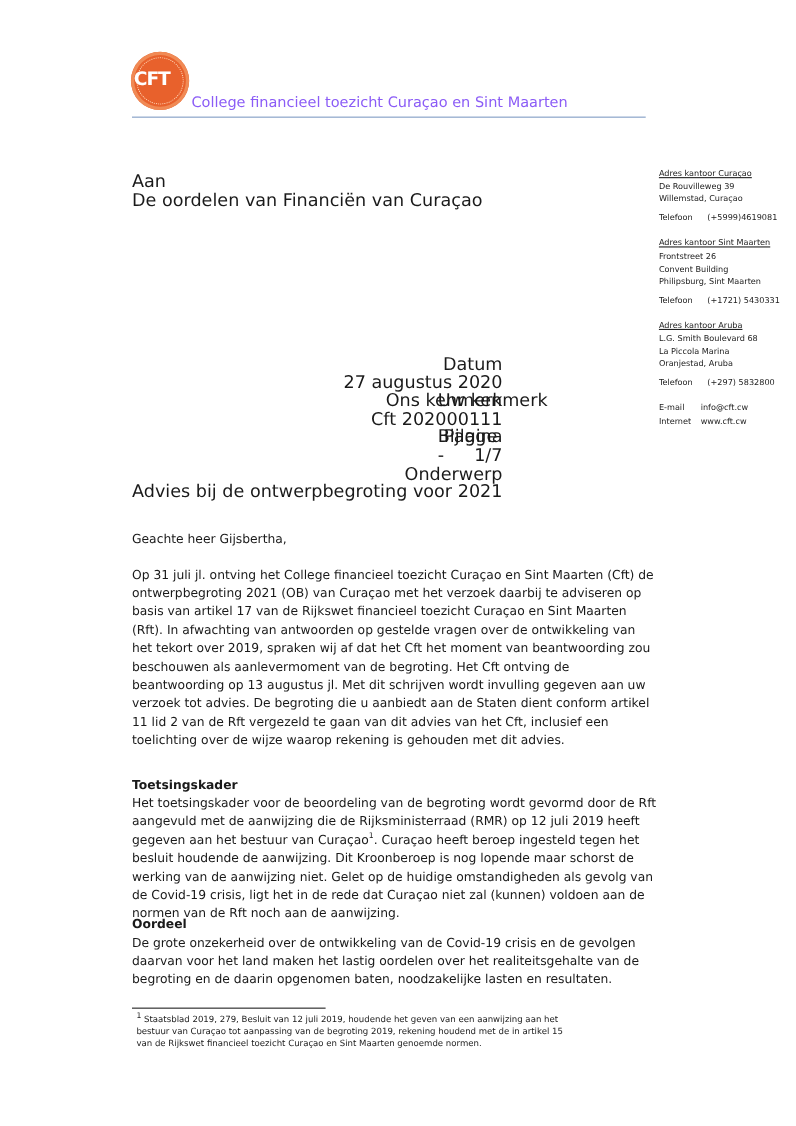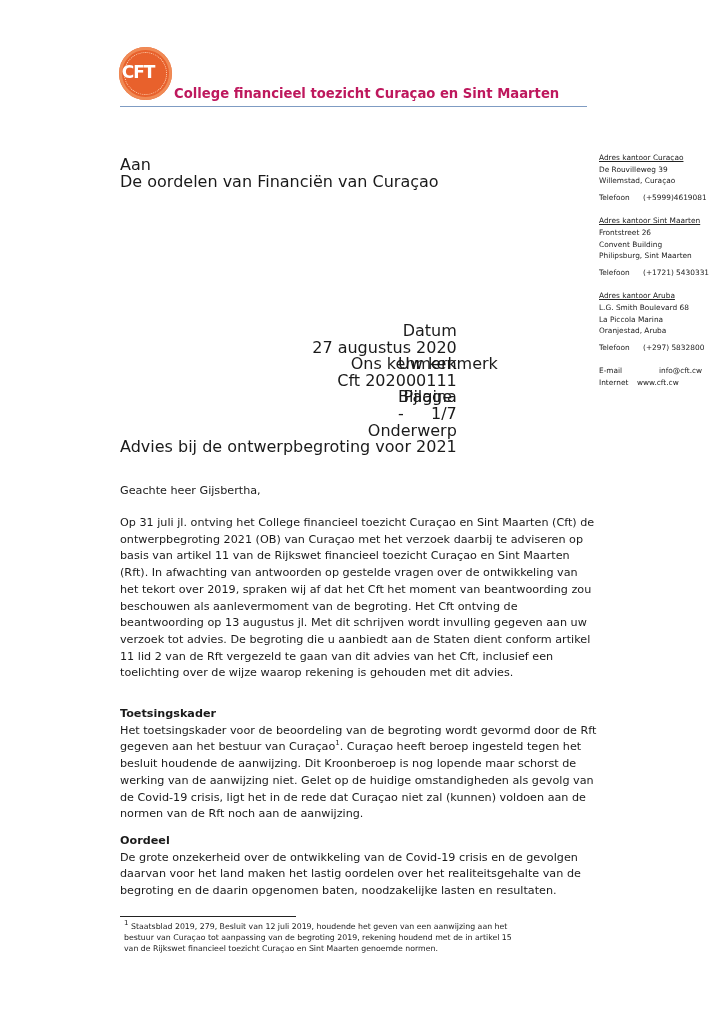--- a/index.html
+++ b/index.html
@@ -1,21 +1,21 @@
 <!DOCTYPE html>
 <html><head>
 <meta charset="utf-8">
 <style>
   html,body{margin:0;padding:0;background:#fff;}
   body{width:724px;height:1024px;position:relative;overflow:hidden;font-family:"DejaVu Sans","Liberation Sans",sans-serif;color:#1a1a1a;}
   .abs{position:absolute;}
   .logo{left:119px;top:47px;width:53px;height:53px;border-radius:50%;background:#e8612c;box-shadow:inset 0 0 0 3px #f08a55;}
   .logo .ring{position:absolute;left:5px;top:5px;width:43px;height:43px;border-radius:50%;border:1px dotted #ffd7b8;box-sizing:border-box;}
   .logo .txt{position:absolute;left:0;top:15px;width:38px;text-align:center;color:#fff;font-weight:bold;font-size:17px;letter-spacing:-1px;font-family:"DejaVu Sans",sans-serif;}
-  .org{left:174px;top:86px;font-size:13.2px;font-weight:bold;color:#be185d;}
+  .org{left:174px;top:86px;font-size:13.2px;font-weight:normal;color:#8b5cf6;}
   .hline{left:120px;top:106px;width:467px;height:1px;background:#7f9cc3;}
   .body-txt{font-size:16px;line-height:16.6px;}
   .side{font-size:7.4px;line-height:11.6px;color:#222;margin-left:32px;}
   .side .u{text-decoration:underline;}
   .side .row span{display:inline-block;}
   .para{left:120px;width:500px;font-size:11.2px;line-height:16.7px;}
   .h{font-weight:bold;}
   .fn-line{left:120px;top:916px;width:176px;height:1px;background:#222;}
   .fn{left:124px;top:921px;width:510px;font-size:7.8px;line-height:11px;}
   sup{font-size:7px;line-height:0;}
@@ -56,21 +56,21 @@
   <div>
     <div class="u">Adres kantoor Aruba</div>
     <div>L.G. Smith Boulevard 68</div>
     <div>La Piccola Marina</div>
     <div>Oranjestad, Aruba</div>
     <div style="height:5px"></div>
     <div class="row"><span style="width:44px">Telefoon</span><span>(+297) 5832800</span></div>
   </div>
   <div style="height:12px"></div>
   <div>
-    <div class="row"><span style="width:60px">E-mail</span><span>info@cft.cw</span></div>
+    <div class="row"><span style="width:38px">E-mail</span><span>info@cft.cw</span></div>
     <div class="row"><span style="width:38px">Internet</span><span>www.cft.cw</span></div>
   </div>
 </div>
 
 <div class="abs body-txt" style="left:120px;top:323px;text-align:right;">
   <div>Datum</div>
   <div>27 augustus 2020</div>
   <div>Ons kenmerk</div>
   <div>Cft 202000111</div>
   <div>Pagina</div>
@@ -83,33 +83,34 @@
   <div style="height:16.6px"></div>
   <div>Bijlage</div>
   <div>-</div>
 </div>
 
 <div class="abs para" style="top:483px;">Geachte heer Gijsbertha,</div>
 
 <div class="abs para" style="top:515px;">
   <div>Op 31 juli jl. ontving het College financieel toezicht Curaçao en Sint Maarten (Cft) de</div>
   <div>ontwerpbegroting 2021 (OB) van Curaçao met het verzoek daarbij te adviseren op</div>
-  <div>basis van artikel 11 van de Rijkswet financieel toezicht Curaçao en Sint Maarten</div>
+  <div>basis van artikel 17 van de Rijkswet financieel toezicht Curaçao en Sint Maarten</div>
   <div>(Rft). In afwachting van antwoorden op gestelde vragen over de ontwikkeling van</div>
   <div>het tekort over 2019, spraken wij af dat het Cft het moment van beantwoording zou</div>
   <div>beschouwen als aanlevermoment van de begroting. Het Cft ontving de</div>
   <div>beantwoording op 13 augustus jl. Met dit schrijven wordt invulling gegeven aan uw</div>
   <div>verzoek tot advies. De begroting die u aanbiedt aan de Staten dient conform artikel</div>
   <div>11 lid 2 van de Rft vergezeld te gaan van dit advies van het Cft, inclusief een</div>
   <div>toelichting over de wijze waarop rekening is gehouden met dit advies.</div>
 </div>
 
 <div class="abs para" style="top:686px;margin-top:20px;">
   <div class="h">Toetsingskader</div>
   <div>Het toetsingskader voor de beoordeling van de begroting wordt gevormd door de Rft</div>
+  <div>aangevuld met de aanwijzing die de Rijksministerraad (RMR) op 12 juli 2019 heeft</div>
   <div><span>gegeven aan het bestuur van Curaçao</span><sup>1</sup><span>. Curaçao heeft beroep ingesteld tegen het</span></div>
   <div>besluit houdende de aanwijzing. Dit Kroonberoep is nog lopende maar schorst de</div>
   <div>werking van de aanwijzing niet. Gelet op de huidige omstandigheden als gevolg van</div>
   <div>de Covid-19 crisis, ligt het in de rede dat Curaçao niet zal (kunnen) voldoen aan de</div>
   <div>normen van de Rft noch aan de aanwijzing.</div>
 </div>
 
 <div class="abs para" style="top:833px;">
   <div class="h">Oordeel</div>
   <div>De grote onzekerheid over de ontwikkeling van de Covid-19 crisis en de gevolgen</div>

